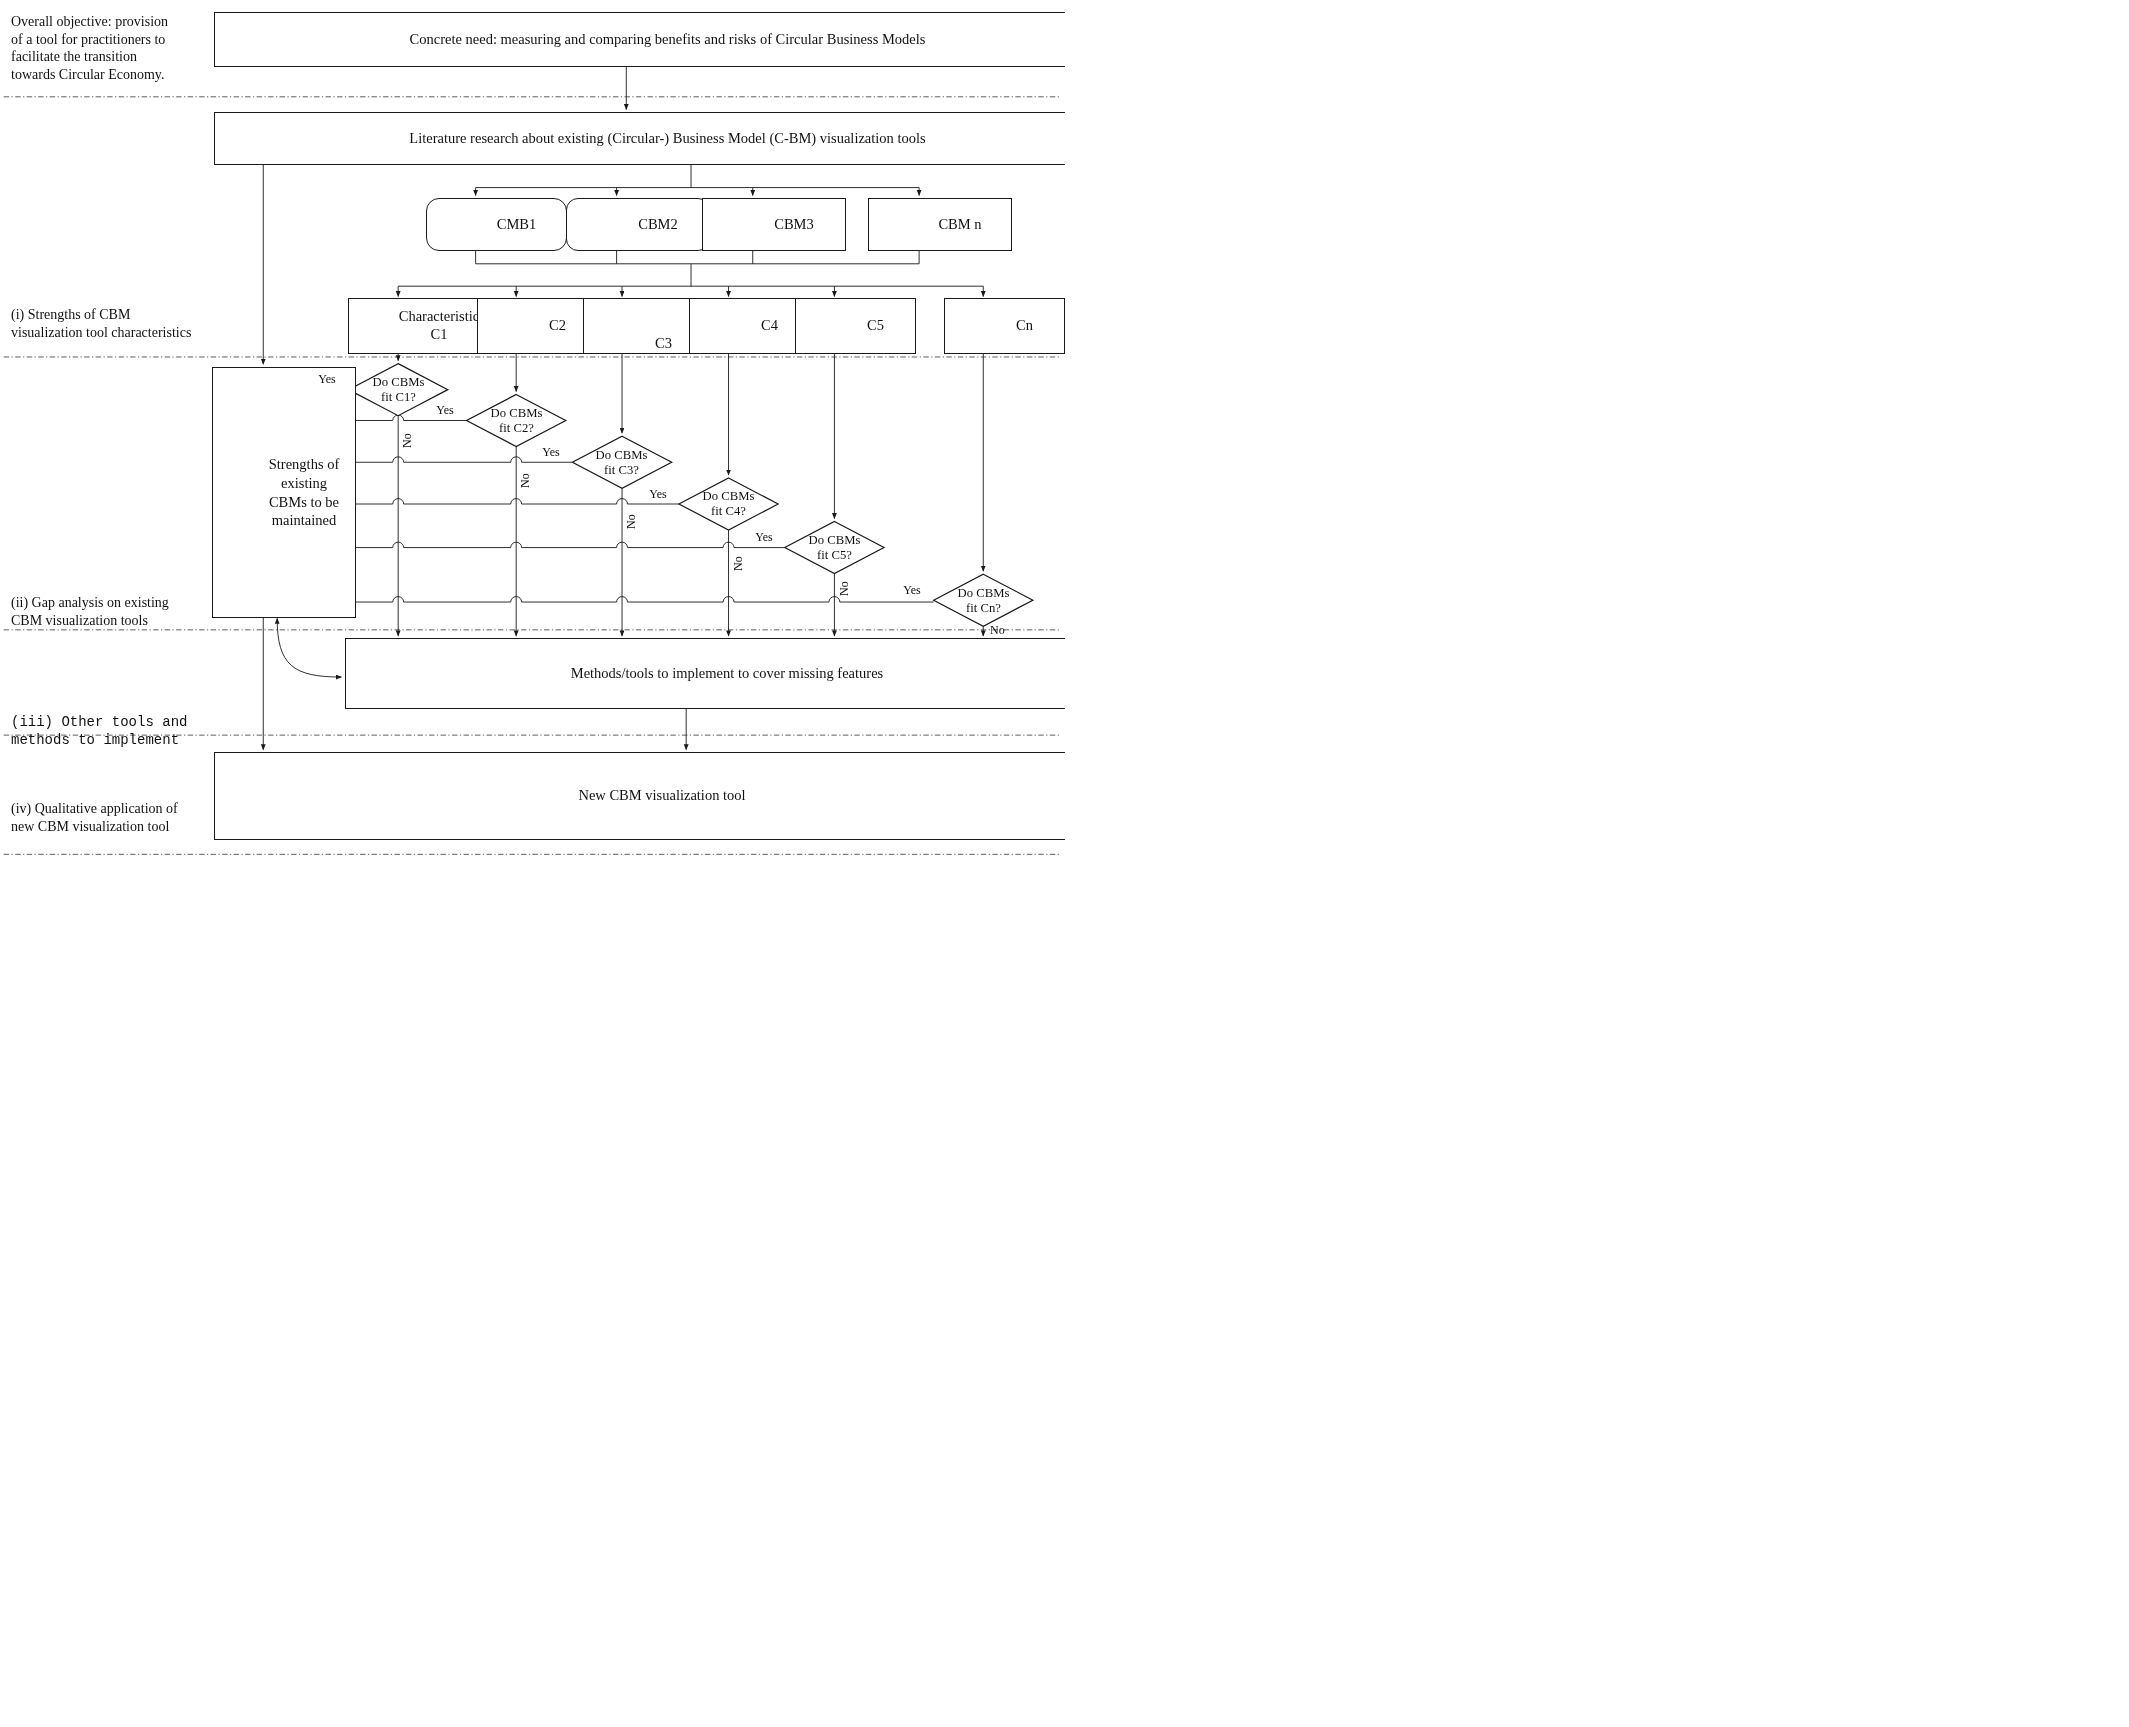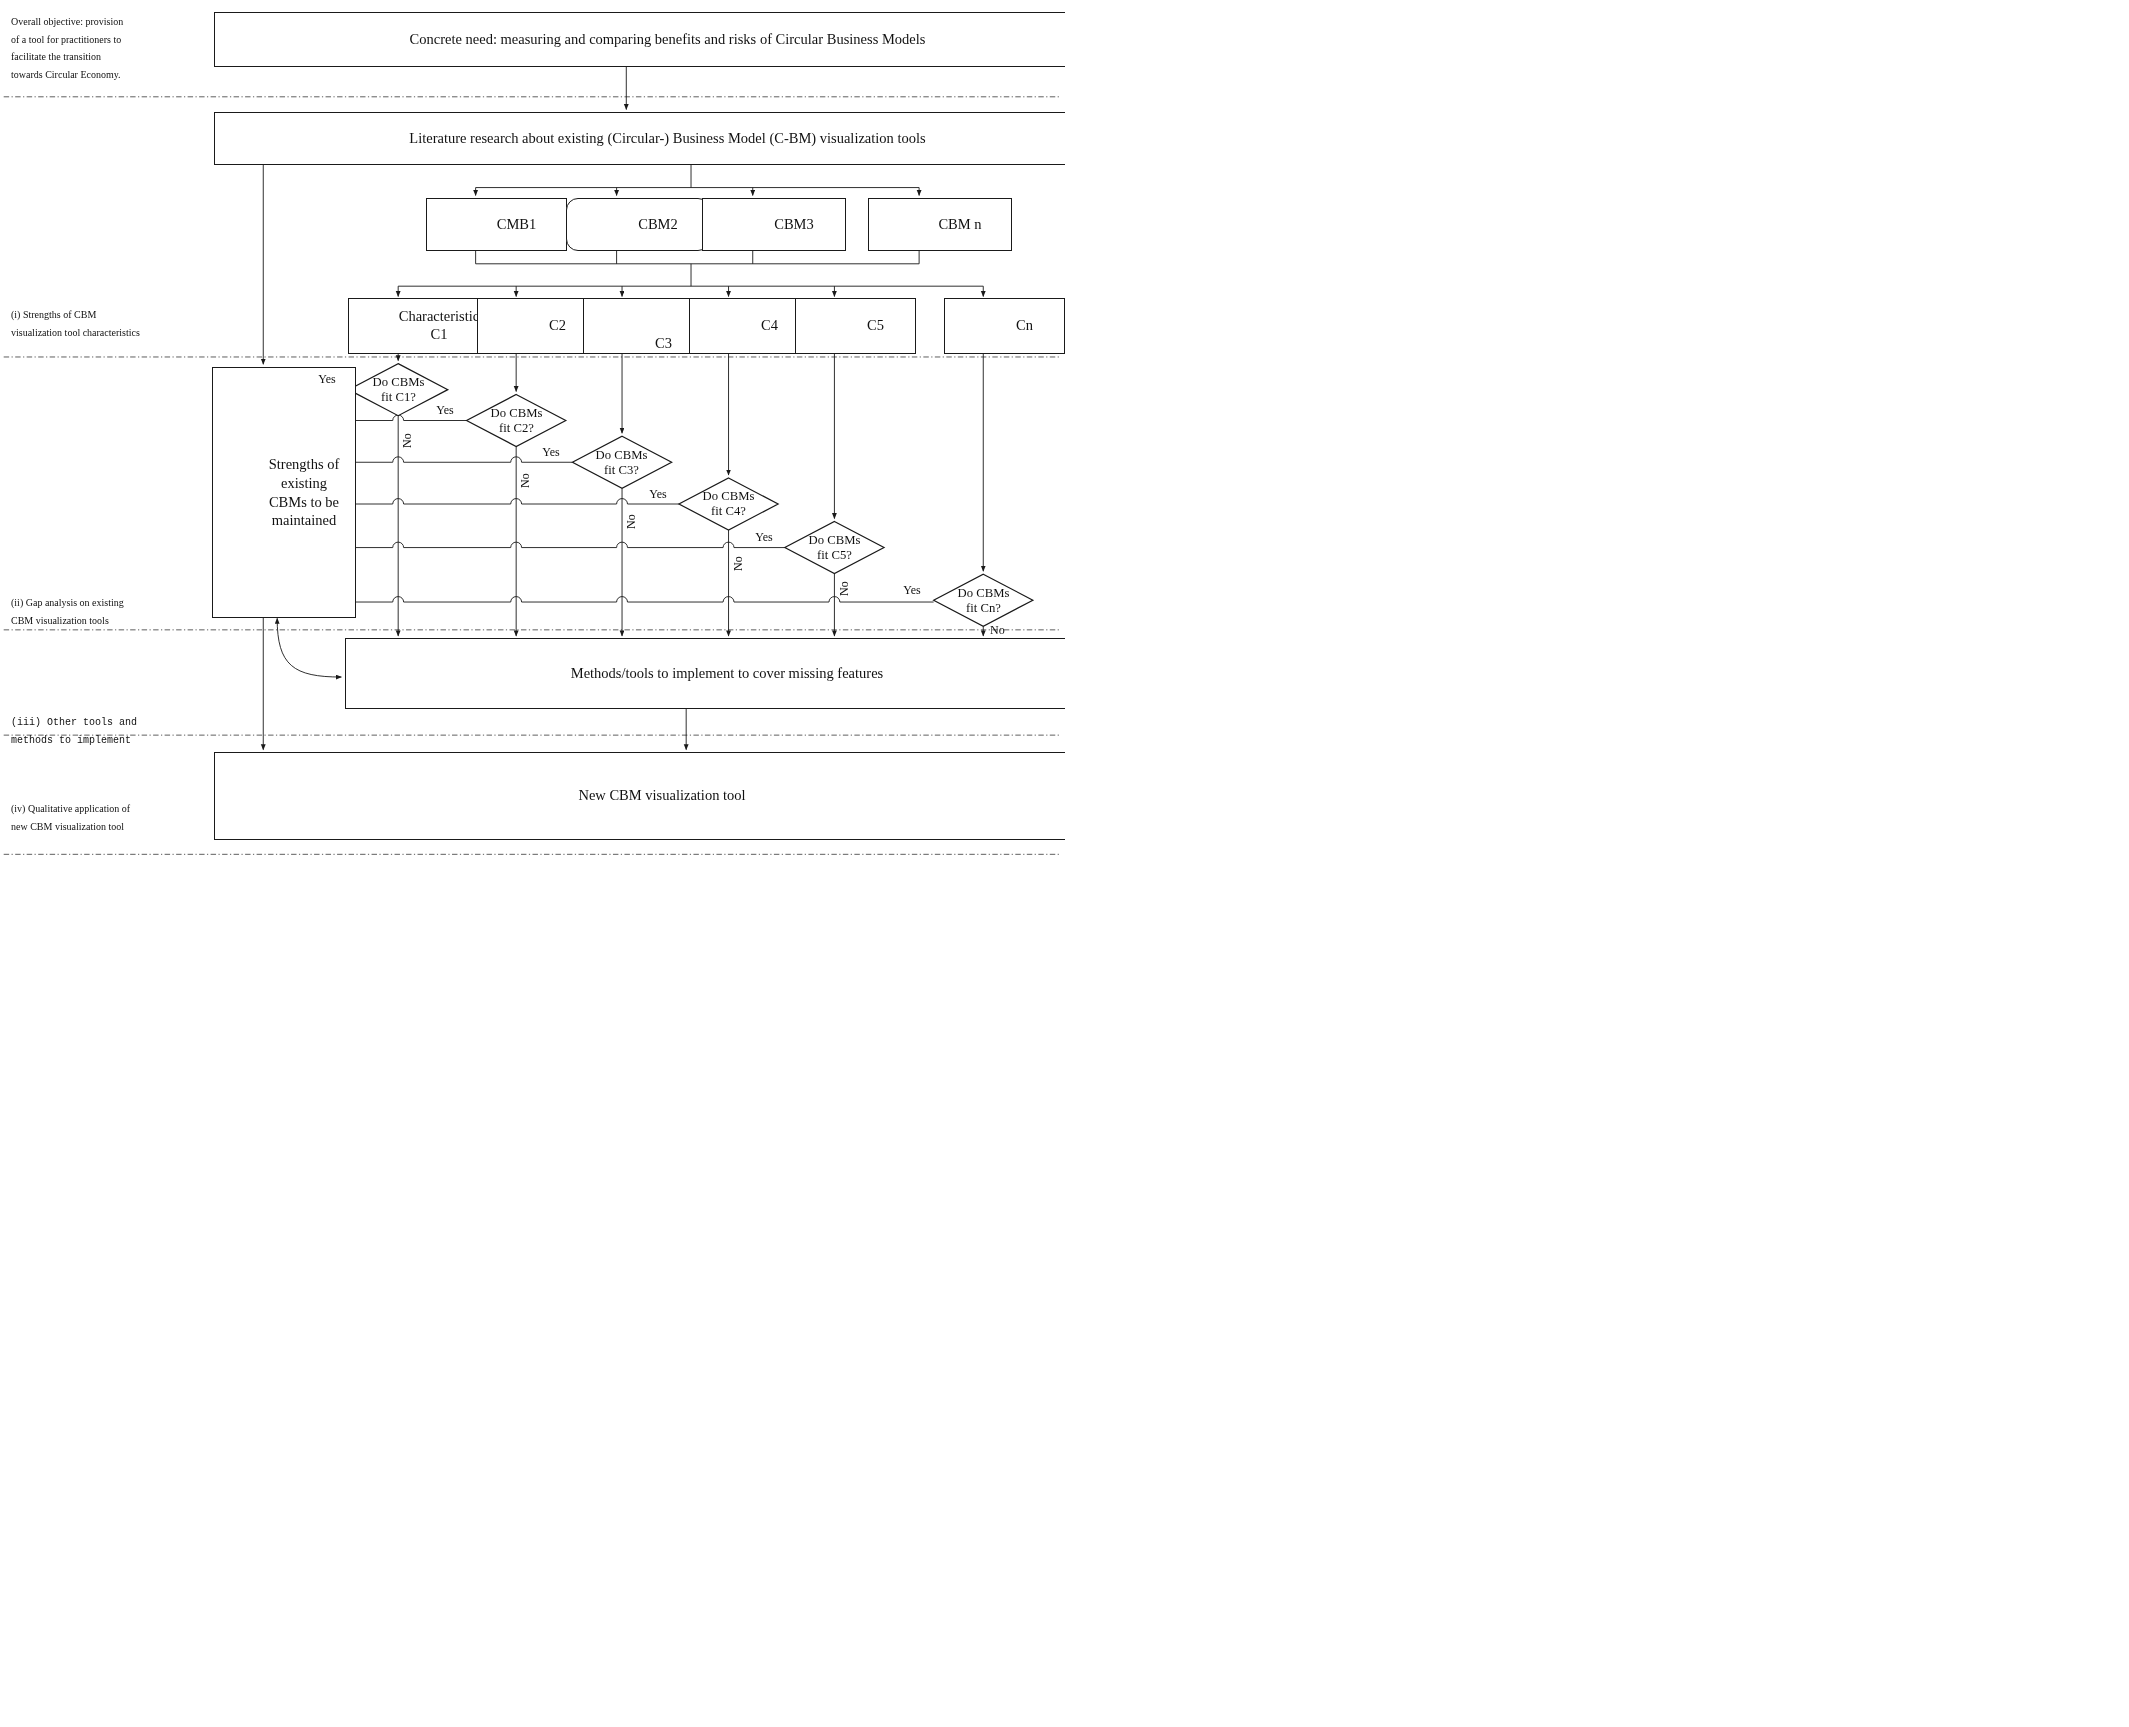--- a/index.html
+++ b/index.html
@@ -13,21 +13,21 @@
     display:flex;flex-direction:column;align-items:center;justify-content:center;
     text-align:center;line-height:1.22;padding-left:40px;
   }
   .node .ln{white-space:nowrap;}
   .fs24{font-size:14.5px;}
   .diamond-label{
     position:absolute;z-index:3;width:103px;text-align:center;font-size:12.7px;line-height:1.15;
   }
   .diamond-label .ln{white-space:nowrap;}
   .side-label{
-    position:absolute;z-index:3;left:11px;font-size:10px;line-height:17.5px;
+    position:absolute;z-index:3;left:11px;font-size:14px;line-height:17.5px;
   }
   .side-label .ln{white-space:nowrap;}
   .edge-label{
     position:absolute;z-index:3;font-size:12px;line-height:13.3px;white-space:nowrap;
   }
   .yes-label{width:38px;text-align:center;}
   .no-label{width:27px;height:13.3px;text-align:center;transform:rotate(-90deg);}
 </style>
 </head>
 <body>
@@ -138,21 +138,21 @@
   </div>
 
   <div class="node fs24" style="left:214px;top:12px;width:825px;height:53px;">
     <div class="ln">Concrete need: measuring and comparing benefits and risks of Circular Business Models</div>
   </div>
 
   <div class="node fs24" style="left:214px;top:112px;width:825px;height:51px;">
     <div class="ln">Literature research about existing (Circular-) Business Model (C-BM) visualization tools</div>
   </div>
 
-  <div class="node fs24" style="left:426px;top:198px;width:99px;height:51px;">
+  <div class="node fs24" style="left:426px;top:198px;width:99px;height:51px;border-radius:13px;">
     <div class="ln">CMB1</div>
   </div>
   <div class="node fs24" style="left:566px;top:198px;width:102px;height:51px;border-radius:12px;">
     <div class="ln">CBM2</div>
   </div>
   <div class="node fs24" style="left:702px;top:198px;width:102px;height:51px;">
     <div class="ln">CBM3</div>
   </div>
   <div class="node fs24" style="left:868px;top:198px;width:102px;height:51px;">
     <div class="ln">CBM n</div>

